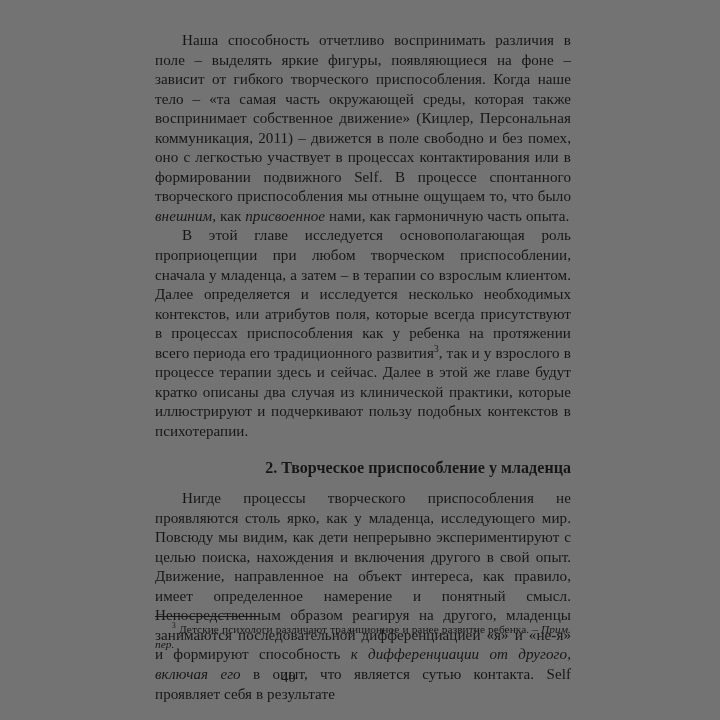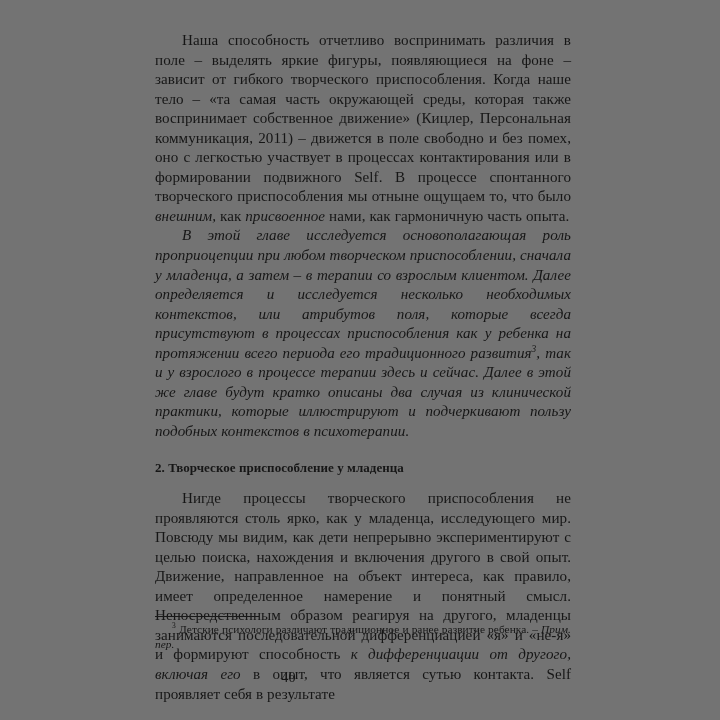--- a/index.html
+++ b/index.html
@@ -41,40 +41,39 @@
     text-align: justify;
     text-justify: inter-word;
     text-indent: 27px;
     hyphens: manual;
     letter-spacing: 0.06px;
     word-spacing: 0.1px;
   }
 
   .para + .para {
     margin-top: 0;
-    font-style: italic;
   }
 
   .para i, .para em {
     font-style: italic;
   }
 
   sup.fn-ref {
     font-size: 0.62em;
     vertical-align: super;
     line-height: 0;
   }
 
   
   .section-heading {
     margin: 0;
-    font-size: 13px;
+    font-size: 16px;
     line-height: 19.55px;
     font-weight: bold;
-    text-align: left;
+    text-align: right;
     text-indent: 0;
     padding-top: 17px;
     padding-bottom: 11px;
     letter-spacing: 0.05px;
   }
 
   
   .footnote-area {
     position: absolute;
     left: 155px;

